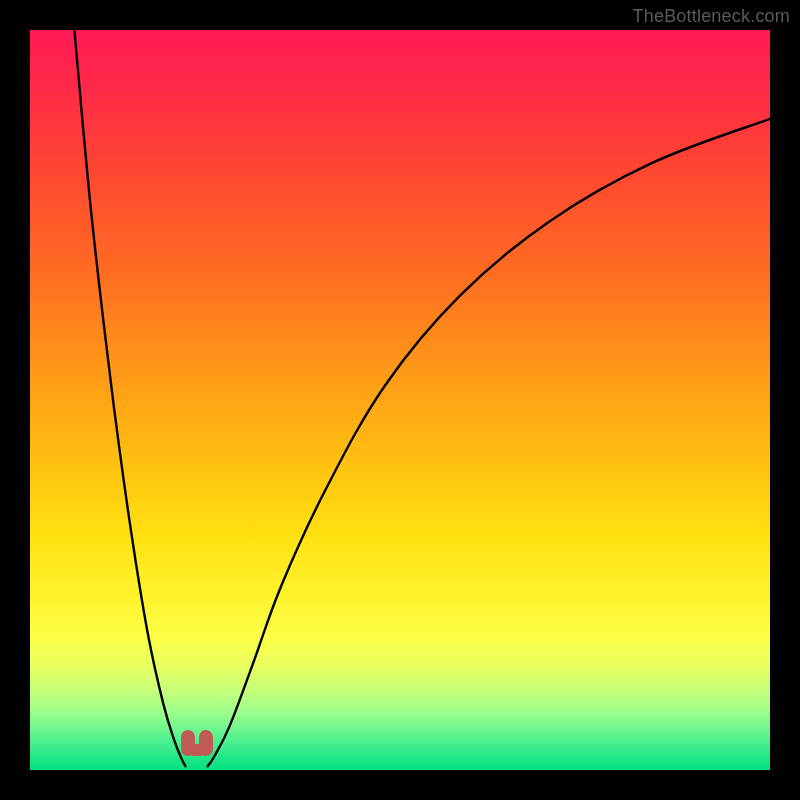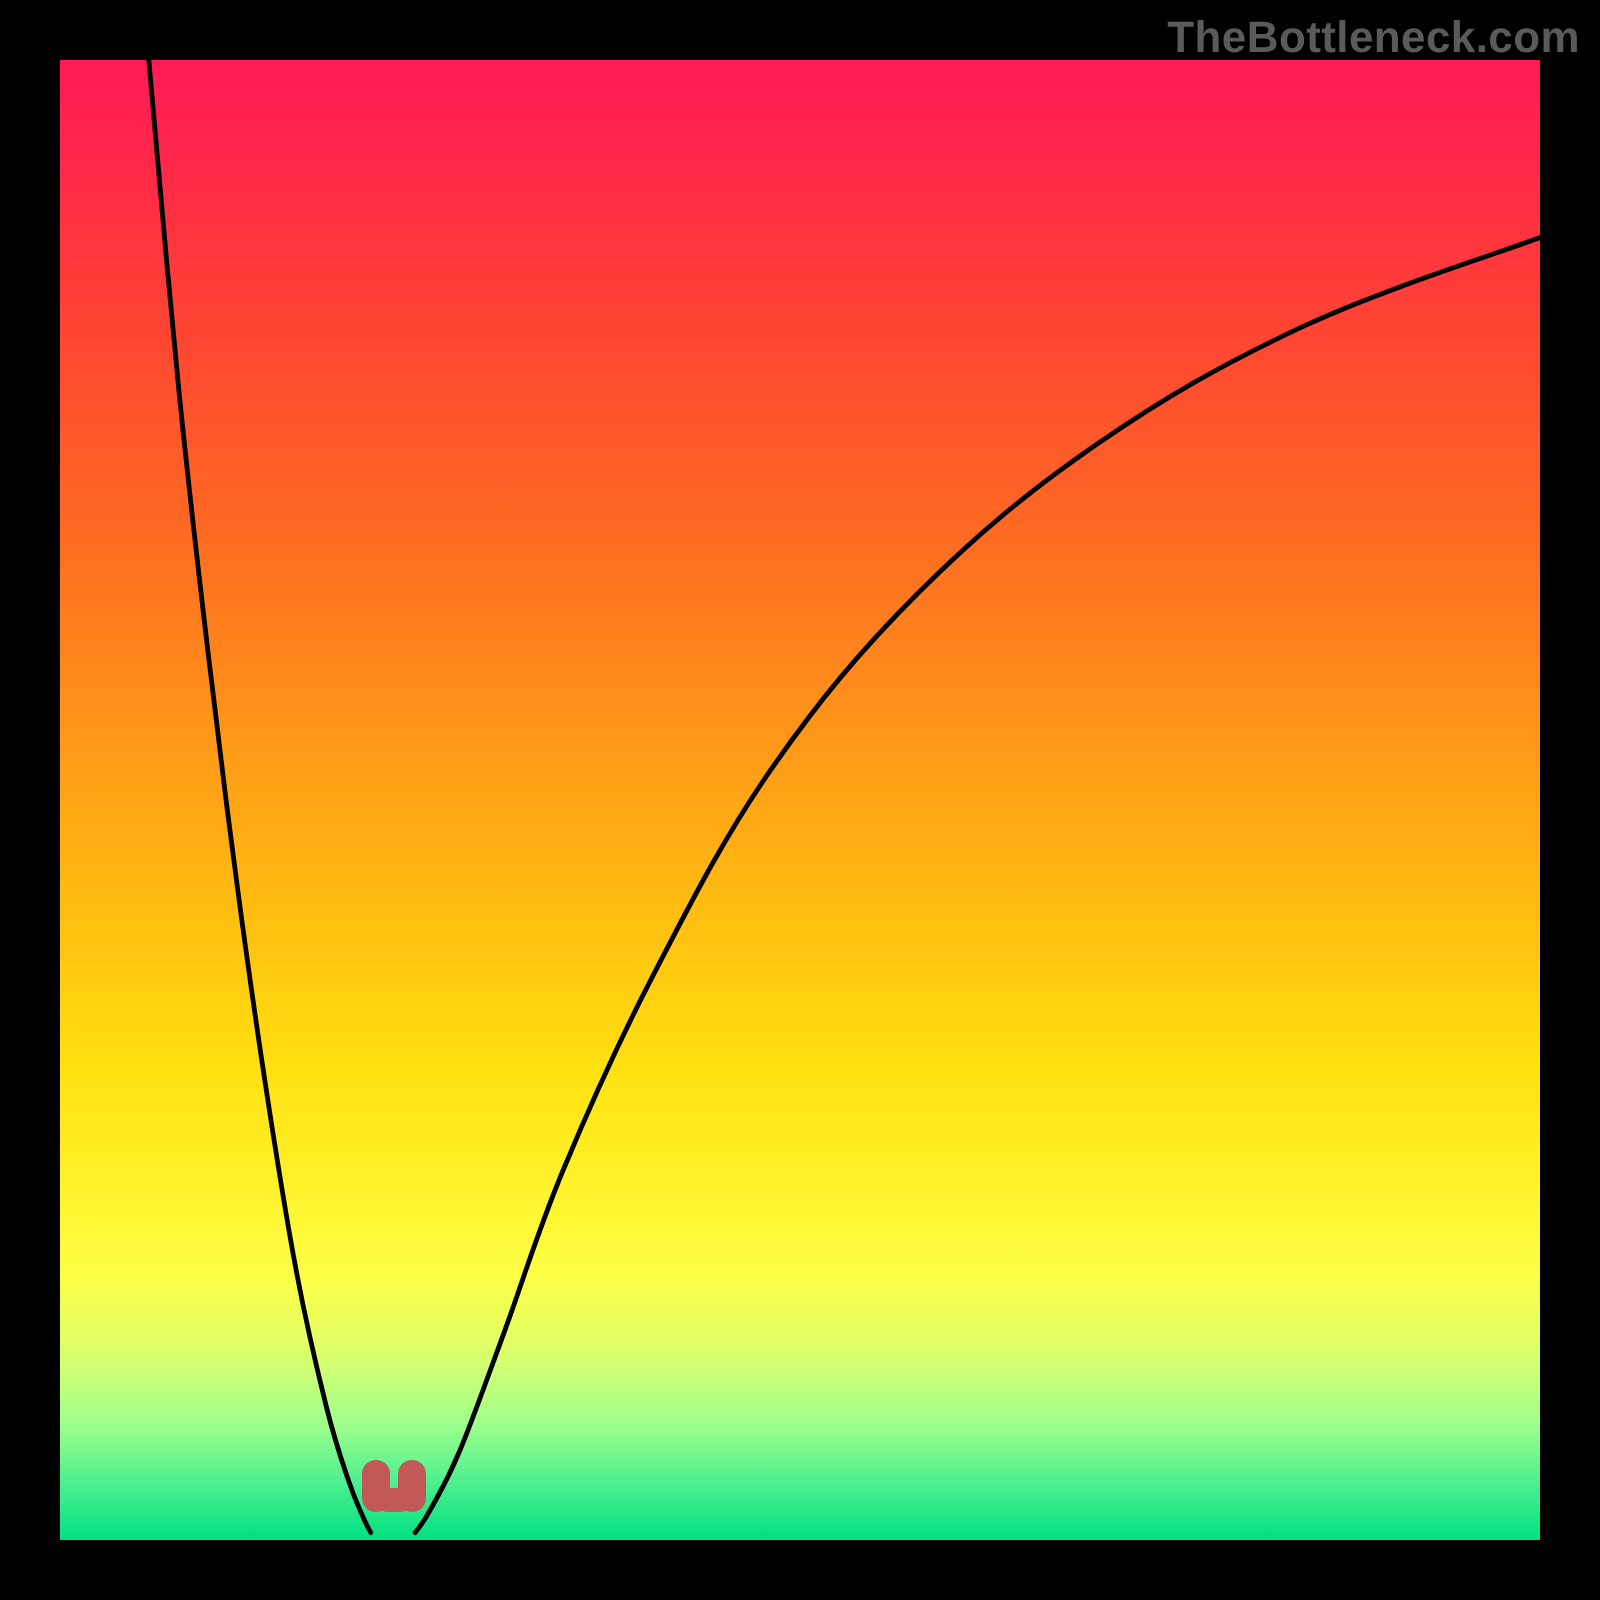--- a/index.html
+++ b/index.html
@@ -31,22 +31,22 @@
       #a0ff8a 92%,
       #50f090 96%,
       #00e080 100%
     );
   }
   .watermark {
     position: absolute;
     top: 6px;
     right: 10px;
     font-family: Arial, Helvetica, sans-serif;
-    font-size: 22px;
-    font-weight: 700;
+    font-size: 18px;
+    font-weight: 400;
     color: #5a5a5a;
     letter-spacing: 0.2px;
     user-select: none;
   }
   svg.curve {
     position: absolute;
     left: 0;
     top: 0;
     width: 740px;
     height: 740px;

